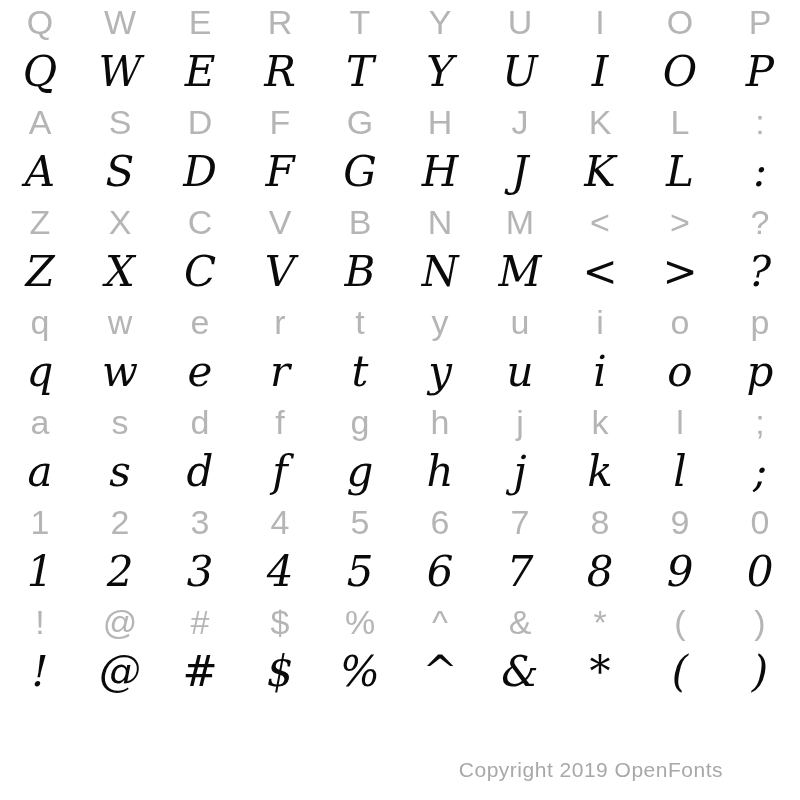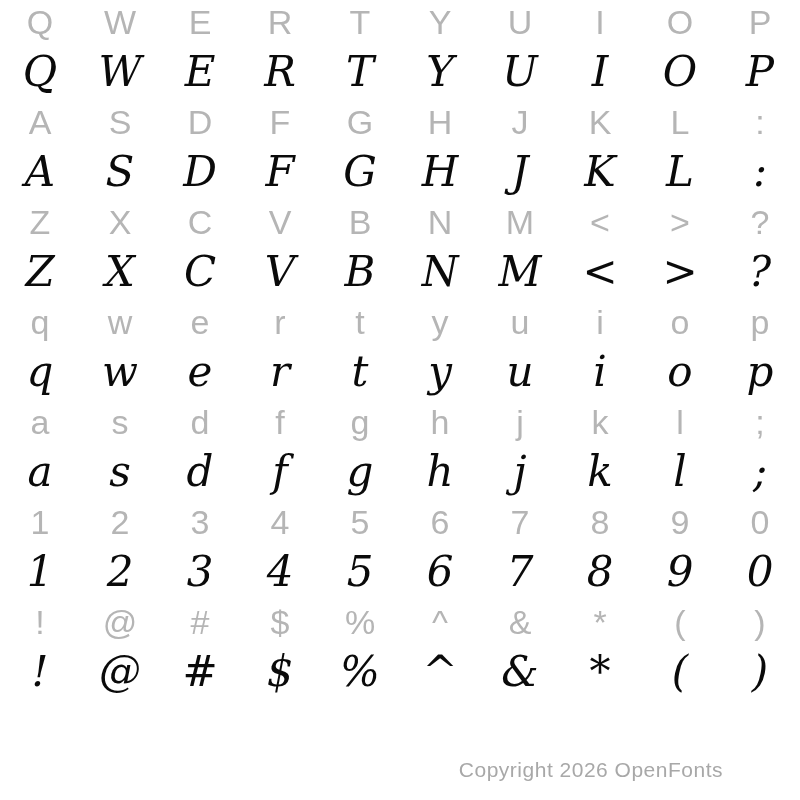--- a/index.html
+++ b/index.html
@@ -228,14 +228,14 @@
         <span class="cell">#</span>
         <span class="cell">$</span>
         <span class="cell">%</span>
         <span class="cell">^</span>
         <span class="cell">&amp;</span>
         <span class="cell">*</span>
         <span class="cell">(</span>
         <span class="cell">)</span>
       </div>
     </div>
-  <div id="footer-copyright">Copyright 2026 OpenFonts</div>
+  <div id="footer-copyright">Copyright 2019 OpenFonts</div>
 </div>
 
 </body></html>

